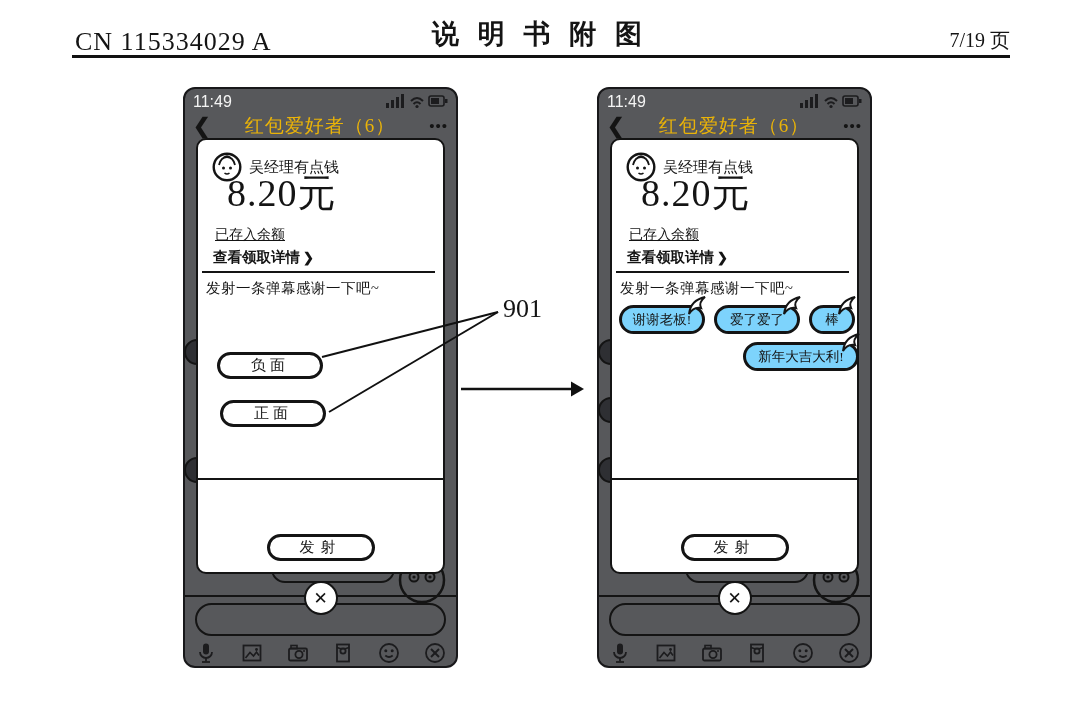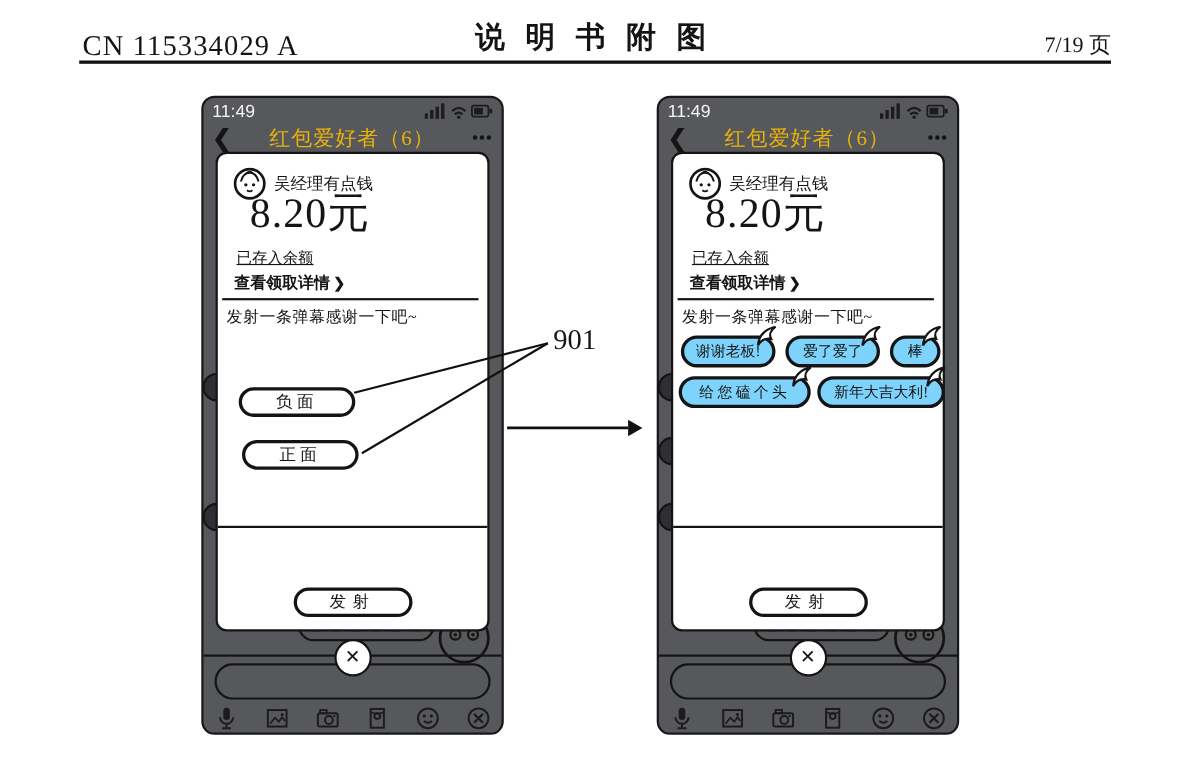--- a/index.html
+++ b/index.html
@@ -282,26 +282,20 @@
       <svg class="tail" width="20" height="20" viewBox="0 0 20 20">
           <path d="M2 18 C3 9 9 3 18 1 C13 5 12 8 14 12 C9 11 5 13 2 18 Z" fill="#fff" stroke="#141414" stroke-width="2"></path>
         </svg>
     </div>
     <div class="bubble b3">
       <span>棒</span>
       <svg class="tail" width="20" height="20" viewBox="0 0 20 20">
           <path d="M2 18 C3 9 9 3 18 1 C13 5 12 8 14 12 C9 11 5 13 2 18 Z" fill="#fff" stroke="#141414" stroke-width="2"></path>
         </svg>
     </div>
-    <div class="bubble b4">
-      <span>给您磕个头</span>
-      <svg class="tail" width="20" height="20" viewBox="0 0 20 20">
-          <path d="M2 18 C3 9 9 3 18 1 C13 5 12 8 14 12 C9 11 5 13 2 18 Z" fill="#fff" stroke="#141414" stroke-width="2"></path>
-        </svg>
-    </div>
     <div class="bubble b5">
       <span>新年大吉大利!</span>
       <svg class="tail" width="20" height="20" viewBox="0 0 20 20">
           <path d="M2 18 C3 9 9 3 18 1 C13 5 12 8 14 12 C9 11 5 13 2 18 Z" fill="#fff" stroke="#141414" stroke-width="2"></path>
         </svg>
     </div>
 
     <div class="card-sep"></div>
     <div class="pill pill-send">发射</div>
   </div>

